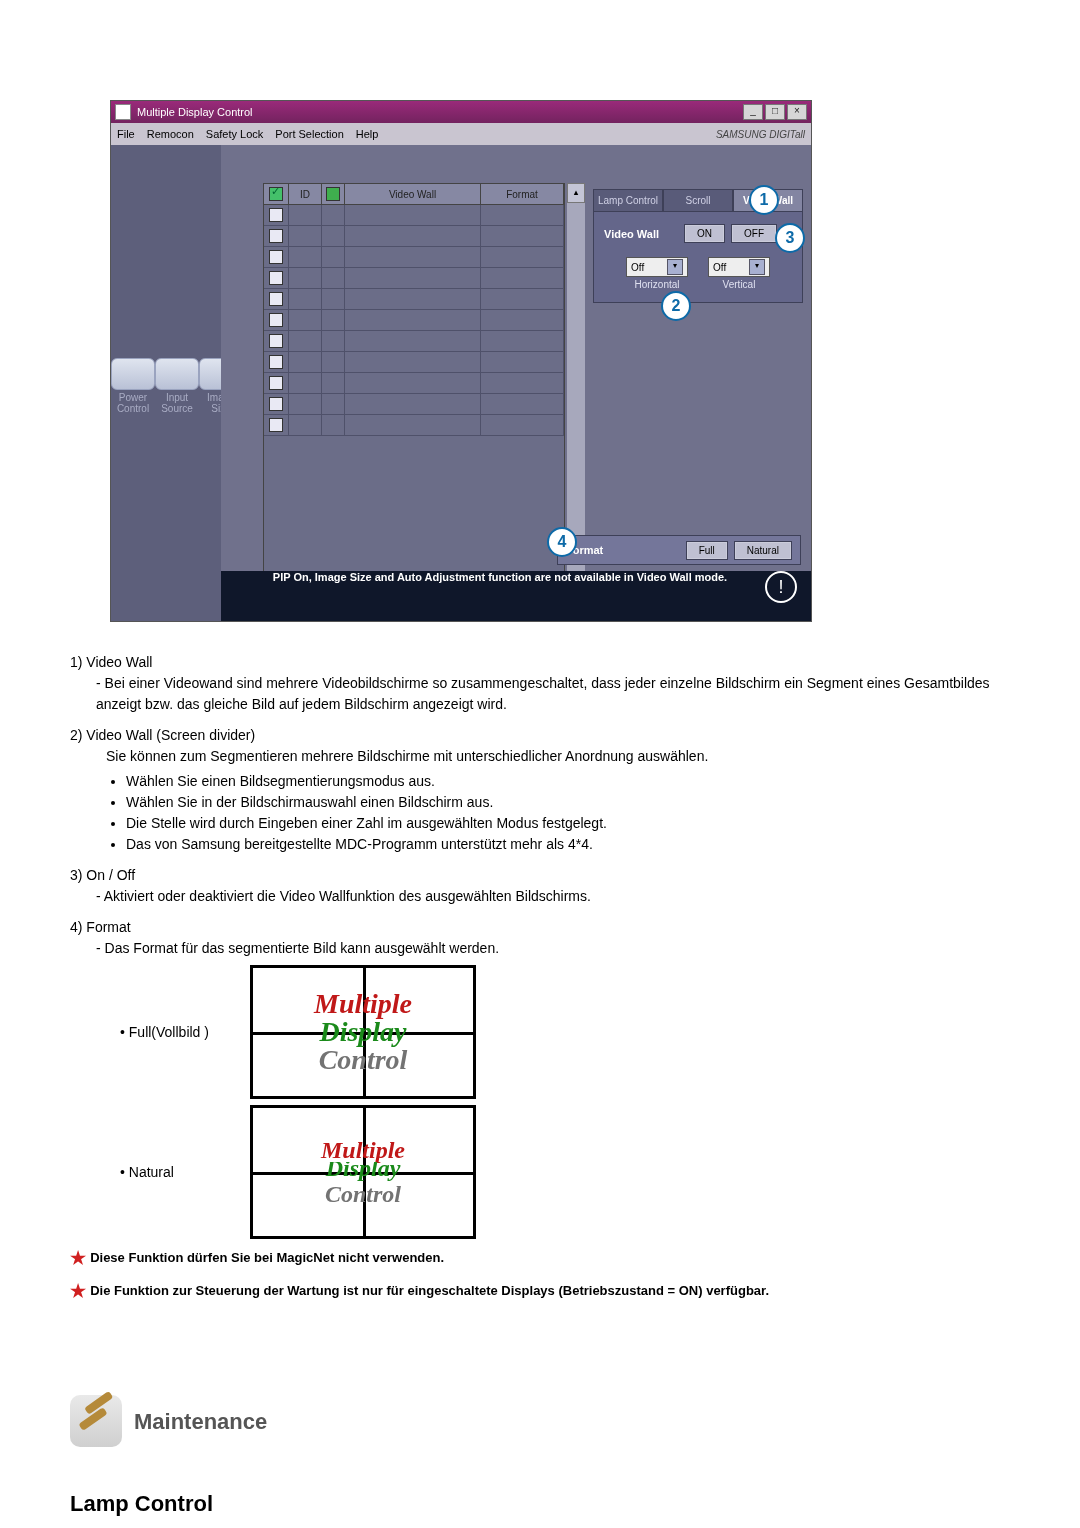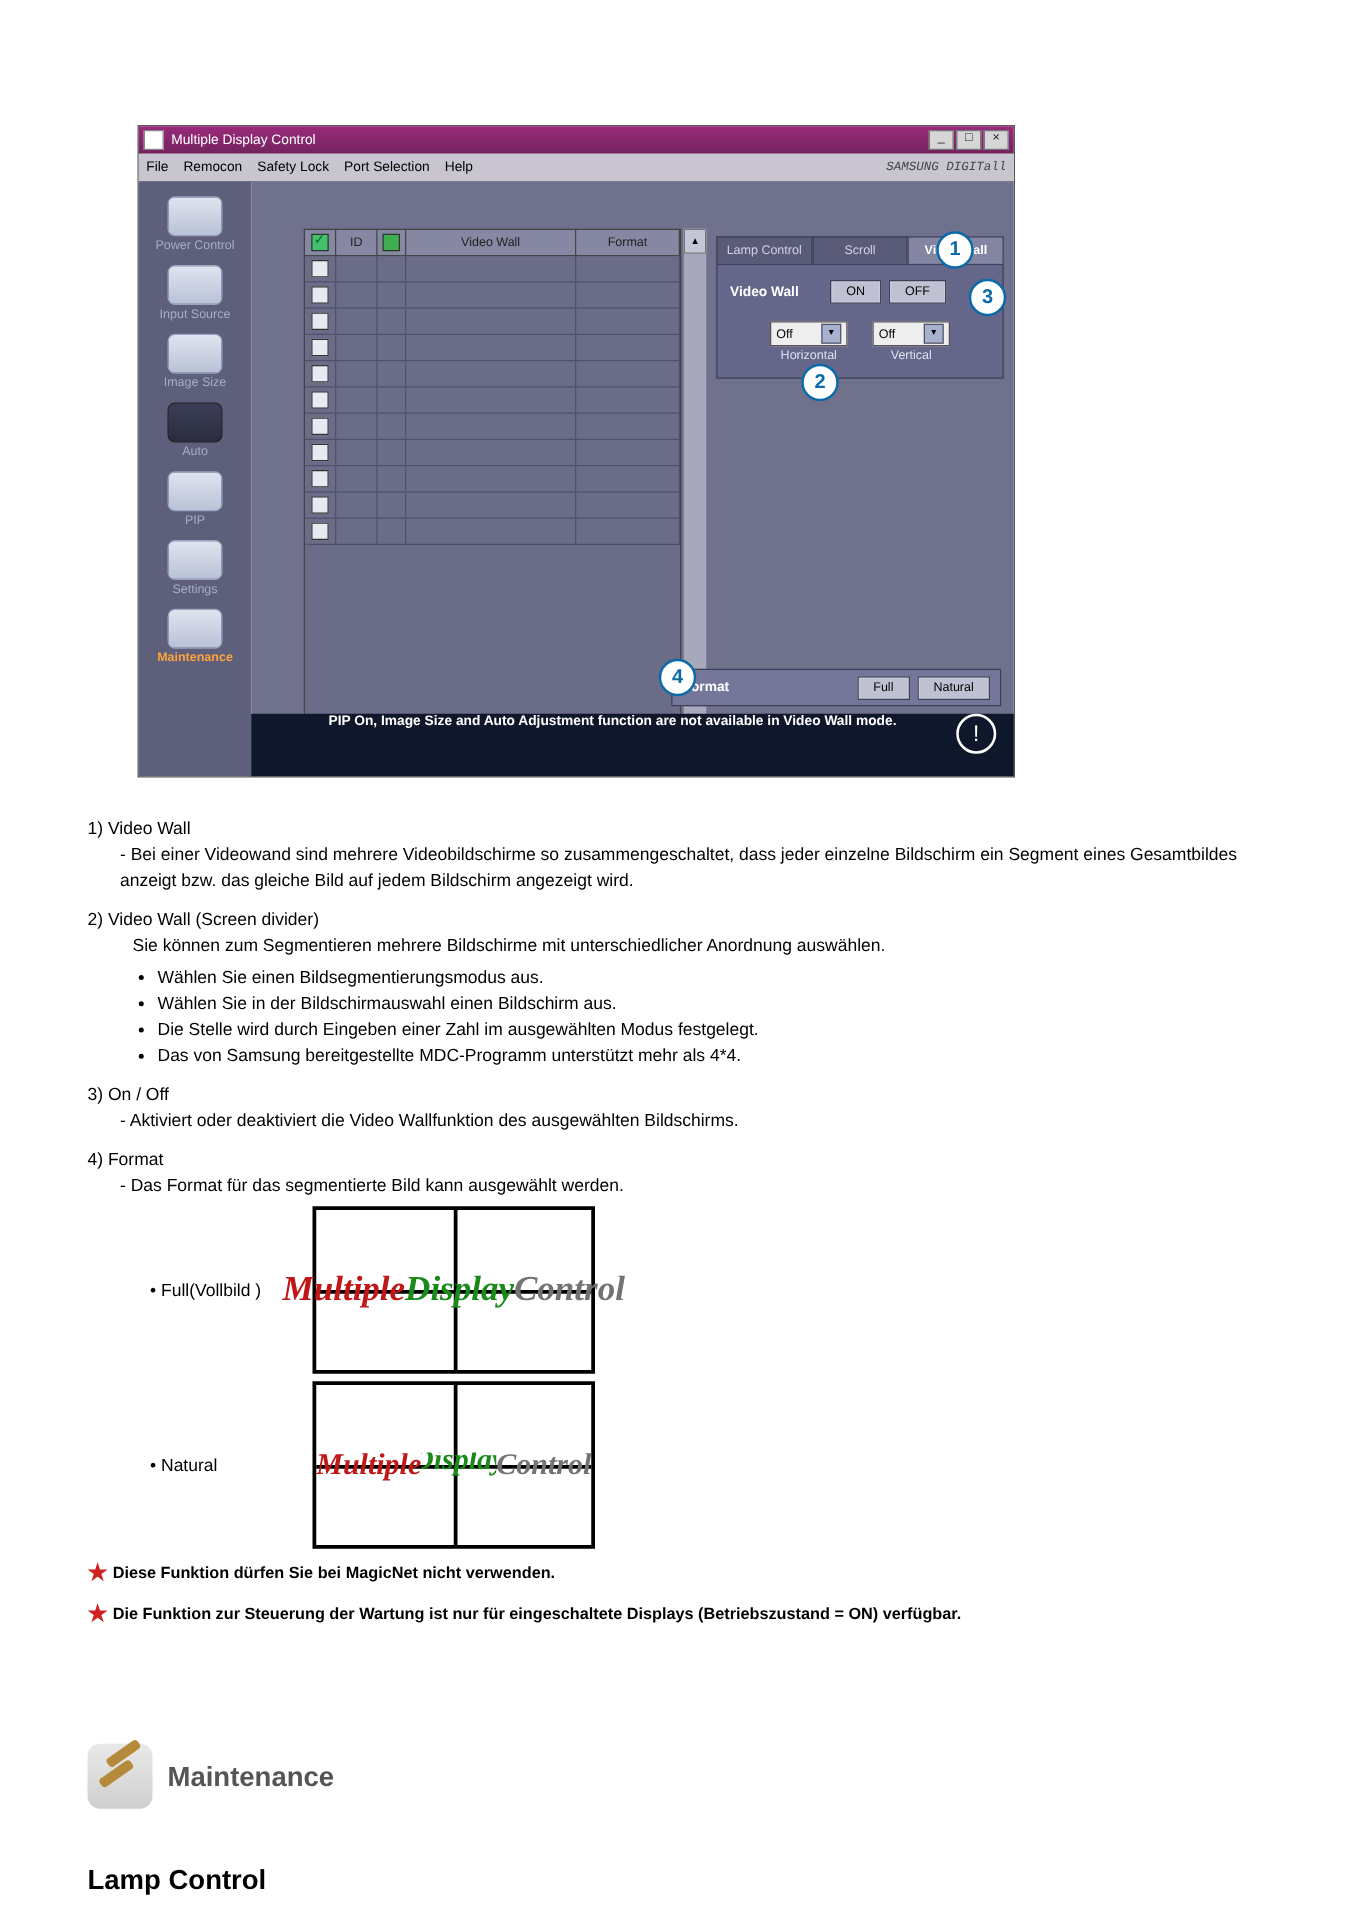--- a/index.html
+++ b/index.html
@@ -4,23 +4,23 @@
 <style>
   html,body{margin:0;padding:0;background:#fff;font-family:Arial,Helvetica,sans-serif;color:#000;}
   .page{width:1080px;margin:0 auto;padding:100px 70px 60px 70px;box-sizing:border-box;}
   .shot{width:700px;height:520px;border:1px solid #555;position:relative;background:#fff;margin-left:40px;}
   .titlebar{height:22px;background:linear-gradient(#9a2a7a,#73235f);display:flex;align-items:center;padding:0 4px;color:#fff;font-size:11px;}
   .ticon{width:14px;height:14px;background:#fff;margin-right:6px;border:1px solid #888;}
   .winbtns{margin-left:auto;display:flex;gap:2px;}
   .winbtn{width:18px;height:14px;background:#d6d6d6;border:1px solid #777;font-size:10px;line-height:12px;text-align:center;color:#222;}
   .menubar{height:22px;background:#c9c5d0;display:flex;align-items:center;font-size:11px;padding:0 6px;border-bottom:1px solid #888;}
   .menubar .mi{margin-right:12px;}
-  .menubar .brand{margin-left:auto;color:#444;font-style:italic;font-size:10px;font-family:Liberation Mono, monospace;}
+  .menubar .brand{margin-left:auto;color:#444;font-style:italic;font-size:10px;}
   .appbody{position:absolute;top:44px;bottom:0;left:0;right:0;display:flex;}
-  .sidebar{width:90px;background:#5d5f7b;display:flex;flex-direction:column;align-items:center;padding-top:8px;}
+  .sidebar{width:110px;background:#5d5f7b;display:flex;flex-direction:row;align-items:center;padding-top:8px;}
   .sbitem{width:90px;text-align:center;margin-bottom:6px;}
   .sbicon{width:42px;height:30px;margin:4px auto 2px;border-radius:6px;background:linear-gradient(#dfe4ef,#b9c1d6);border:1px solid #9aa3bf;}
   .sbicon.dark{background:linear-gradient(#3c3f57,#2a2c3e);border-color:#222;}
   .sblbl{font-size:10px;color:#a9acc4;}
   .sblbl.active{color:#ffa43a;font-weight:bold;}
   .main{flex:1;background:#70718c;position:relative;}
   .toolbar{height:34px;display:flex;align-items:center;padding:6px 10px 0;gap:12px;}
   .tbtn{background:#3a3d5a;color:#fff;font-size:10px;padding:2px 10px;border:1px solid #2a2c42;box-shadow:inset 0 0 0 1px #8d90ad;}
   .idle{display:flex;align-items:center;gap:5px;color:#fff;font-size:11px;}
   .dot{width:10px;height:10px;background:#e46a2c;border-radius:50%;border:1px solid #a73a0f;}
@@ -57,21 +57,21 @@
   .footer{position:absolute;bottom:0;left:0;right:0;height:50px;background:#0f172a;display:flex;padding:0 14px;}
   .ftxt{color:#fff;font-size:11px;font-weight:bold;flex:1;text-align:center;}
   .ficon{width:28px;height:28px;border:2px solid #fff;border-radius:50%;display:flex;align-items:center;justify-content:center;color:#fff;font-size:18px;}
   .doc{margin-top:30px;font-size:14px;line-height:1.5;}
   .doc ul{margin:4px 0 4px 32px;padding:0;}
   .doc ul.bul{list-style:disc;margin-left:56px;}
   .doc .num{margin-top:10px;}
   .fmtrow{display:flex;align-items:center;margin:6px 0;}
   .fmtrow .lbl{width:130px;padding-left:50px;font-size:14px;}
   .fmtrow .lbl::before{content:"• ";}
-  .fmtimg{width:220px;height:128px;border:3px solid #000;position:relative;display:flex;align-items:center;justify-content:center;flex-direction:row;}
+  .fmtimg{width:220px;height:128px;border:3px solid #000;position:relative;display:flex;justify-content:center;flex-direction:column;}
   .fmtimg .cross-v{position:absolute;top:0;bottom:0;left:50%;width:3px;background:#000;}
   .fmtimg .cross-h{position:absolute;left:0;right:0;top:50%;height:3px;background:#000;}
   .mdc{font-family:Georgia,serif;font-style:italic;font-weight:bold;font-size:28px;line-height:1.0;text-align:center;position:relative;z-index:1;}
   .mdc .r{color:#c01818;} .mdc .g{color:#1a8a1a;} .mdc .b{color:#737373;}
   .star{color:#d02020;font-size:18px;vertical-align:-2px;margin-right:4px;}
   .note{font-size:13px;font-weight:bold;margin-top:6px;}
   .maint-sec{margin-top:90px;display:flex;align-items:center;gap:12px;}
   .maint-icon{width:52px;height:52px;border-radius:10px;background:linear-gradient(#e9e9e9,#cfcfcf);position:relative;}
   .maint-icon::after{content:"";position:absolute;width:30px;height:8px;background:#b58a3a;border-radius:3px;transform:rotate(-35deg);top:20px;left:8px;box-shadow:14px -10px 0 0 #b58a3a;}
   .maint-title{font-size:22px;font-weight:bold;color:#555;}

